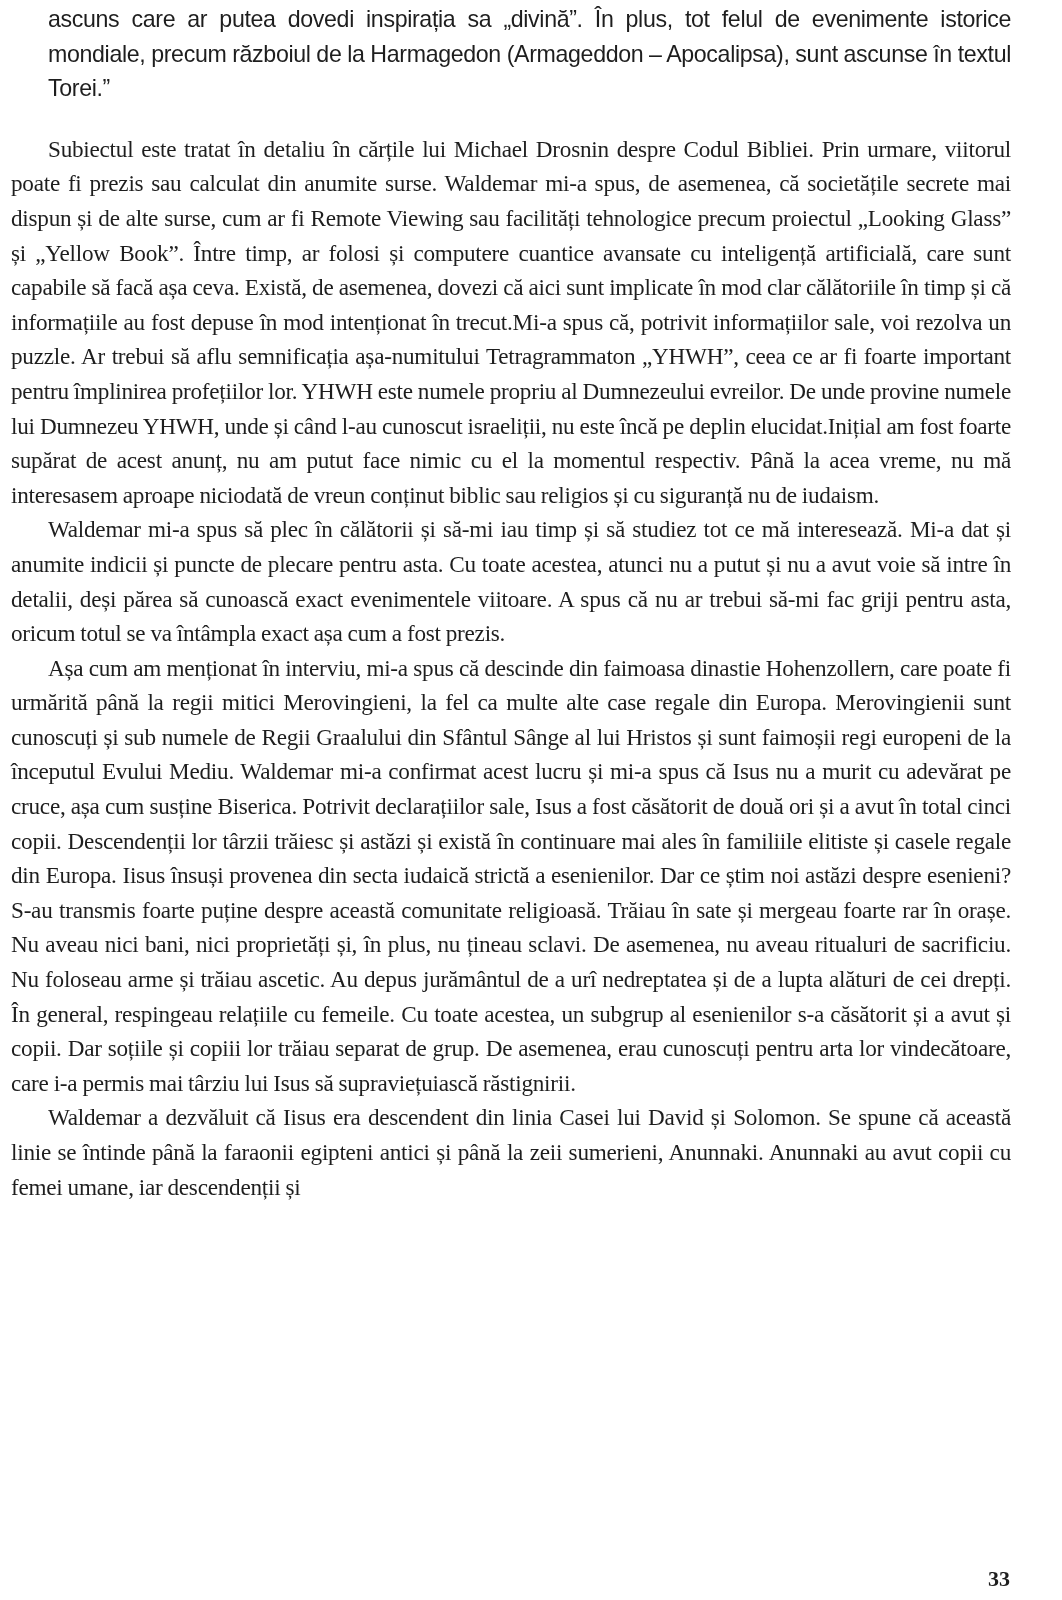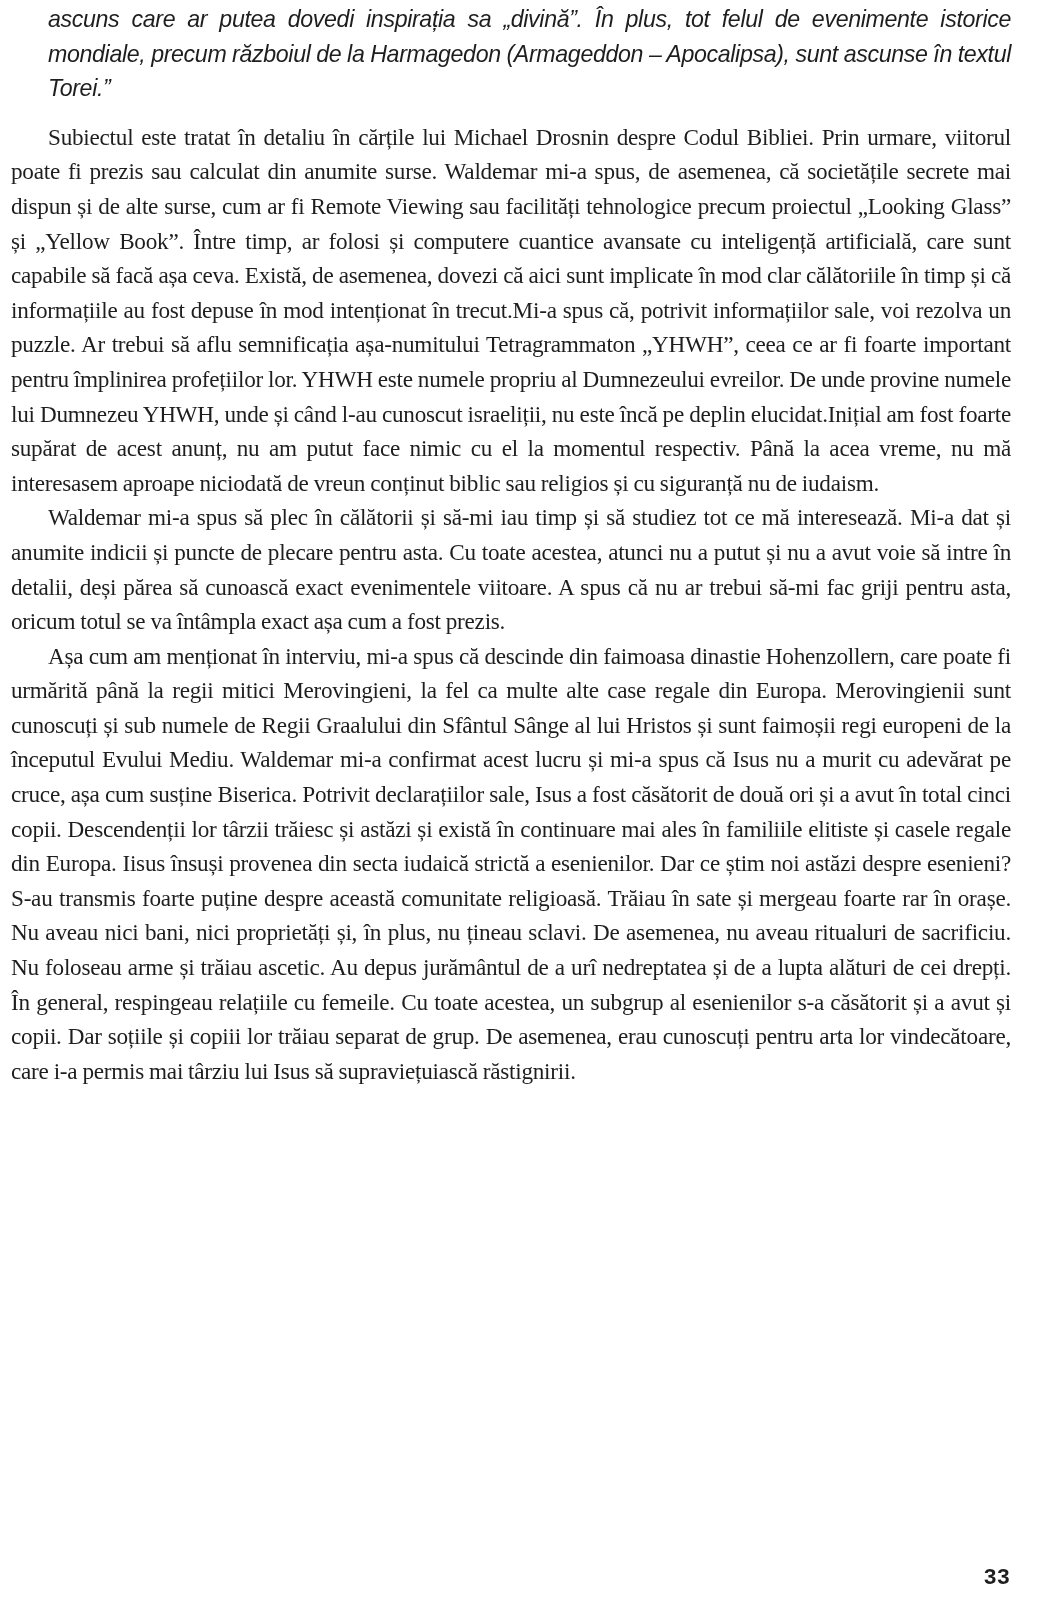--- a/index.html
+++ b/index.html
@@ -24,42 +24,42 @@
     .para {
       margin: 0;
       font-size: 23.2px;
       line-height: 34.6px;
       text-align: justify;
       letter-spacing: -0.25px;
       word-spacing: -0.5px;
       hyphens: manual;
     }
     .para.quote {
-      font-style: italic;
       padding-left: 37px;
-      margin-bottom: 14px;
+      margin-bottom: 26px;
       letter-spacing: -0.35px;
     }
     .para.indent {
       text-indent: 37px;
       font-family: Liberation Serif, serif;
     }
     .page-number {
       position: absolute;
       right: 52px;
       top: 1566px;
-      font-family: Liberation Mono, monospace;
+      font-family: Liberation Serif, serif;
       font-weight: bold;
       font-size: 22px;
       color: #1e1e1e;
     }
   </style>
 </head>
 <body>
 
 <div class="page">
   <p class="para quote">ascuns care ar putea dovedi inspirația sa „divină”. În plus, tot felul de evenimente istorice mondiale, precum războiul de la Harmagedon (Armageddon – Apocalipsa), sunt ascunse în textul Torei.”</p>
   <p class="para indent">Subiectul este tratat în detaliu în cărțile lui Michael Drosnin despre Codul Bibliei. Prin urmare, viitorul poate fi prezis sau calculat din anumite surse. Waldemar mi-a spus, de asemenea, că societățile secrete mai dispun și de alte surse, cum ar fi Remote Viewing sau facilități tehnologice precum proiectul „Looking Glass” și „Yellow Book”. Între timp, ar folosi și computere cuantice avansate cu inteligență artificială, care sunt capabile să facă așa ceva. Există, de asemenea, dovezi că aici sunt implicate în mod clar călătoriile în timp și că informațiile au fost depuse în mod intenționat în trecut.Mi-a spus că, potrivit informațiilor sale, voi rezolva un puzzle. Ar trebui să aflu semnificația așa-numitului Tetragrammaton „YHWH”, ceea ce ar fi foarte important pentru împlinirea profețiilor lor. YHWH este numele propriu al Dumnezeului evreilor. De unde provine numele lui Dumnezeu YHWH, unde și când l-au cunoscut israeliții, nu este încă pe deplin elucidat.Inițial am fost foarte supărat de acest anunț, nu am putut face nimic cu el la momentul respectiv. Până la acea vreme, nu mă interesasem aproape niciodată de vreun conținut biblic sau religios și cu siguranță nu de iudaism.</p>
   <p class="para indent">Waldemar mi-a spus să plec în călătorii și să-mi iau timp și să studiez tot ce mă interesează. Mi-a dat și anumite indicii și puncte de plecare pentru asta. Cu toate acestea, atunci nu a putut și nu a avut voie să intre în detalii, deși părea să cunoască exact evenimentele viitoare. A spus că nu ar trebui să-mi fac griji pentru asta, oricum totul se va întâmpla exact așa cum a fost prezis.</p>
   <p class="para indent">Așa cum am menționat în interviu, mi-a spus că descinde din faimoasa dinastie Hohenzollern, care poate fi urmărită până la regii mitici Merovingieni, la fel ca multe alte case regale din Europa. Merovingienii sunt cunoscuți și sub numele de Regii Graalului din Sfântul Sânge al lui Hristos și sunt faimoșii regi europeni de la începutul Evului Mediu. Waldemar mi-a confirmat acest lucru și mi-a spus că Isus nu a murit cu adevărat pe cruce, așa cum susține Biserica. Potrivit declarațiilor sale, Isus a fost căsătorit de două ori și a avut în total cinci copii. Descendenții lor târzii trăiesc și astăzi și există în continuare mai ales în familiile elitiste și casele regale din Europa. Iisus însuși provenea din secta iudaică strictă a esenienilor. Dar ce știm noi astăzi despre esenieni? S-au transmis foarte puține despre această comunitate religioasă. Trăiau în sate și mergeau foarte rar în orașe. Nu aveau nici bani, nici proprietăți și, în plus, nu țineau sclavi. De asemenea, nu aveau ritualuri de sacrificiu. Nu foloseau arme și trăiau ascetic. Au depus jurământul de a urî nedreptatea și de a lupta alături de cei drepți. În general, respingeau relațiile cu femeile. Cu toate acestea, un subgrup al esenienilor s-a căsătorit și a avut și copii. Dar soțiile și copiii lor trăiau separat de grup. De asemenea, erau cunoscuți pentru arta lor vindecătoare, care i-a permis mai târziu lui Isus să supraviețuiască răstignirii.</p>
+  <p class="para indent">Waldemar a dezvăluit că Iisus era descendent din linia Casei lui David și Solomon. Se spune că această linie se întinde până la faraonii egipteni antici și până la zeii sumerieni, Anunnaki. Anunnaki au avut copii cu femei umane, iar descendenții și</p>
 </div>
 
 <div class="page-number">33</div>
 
 </body></html>

